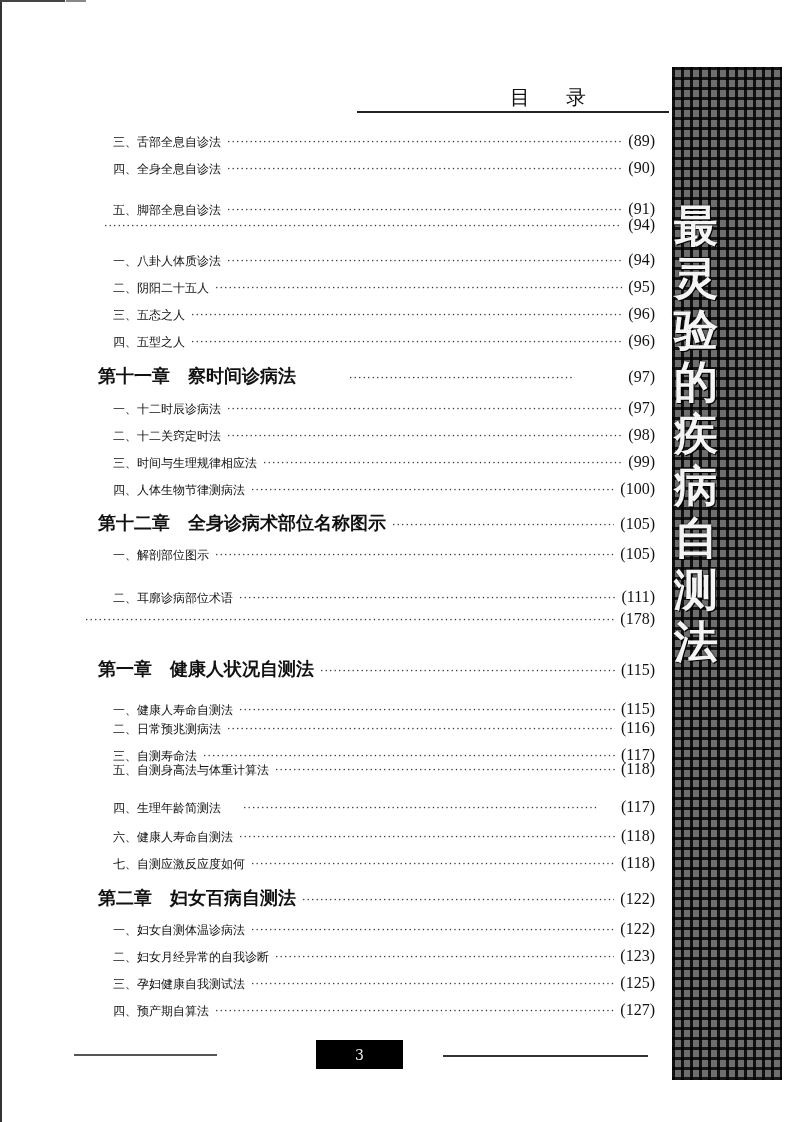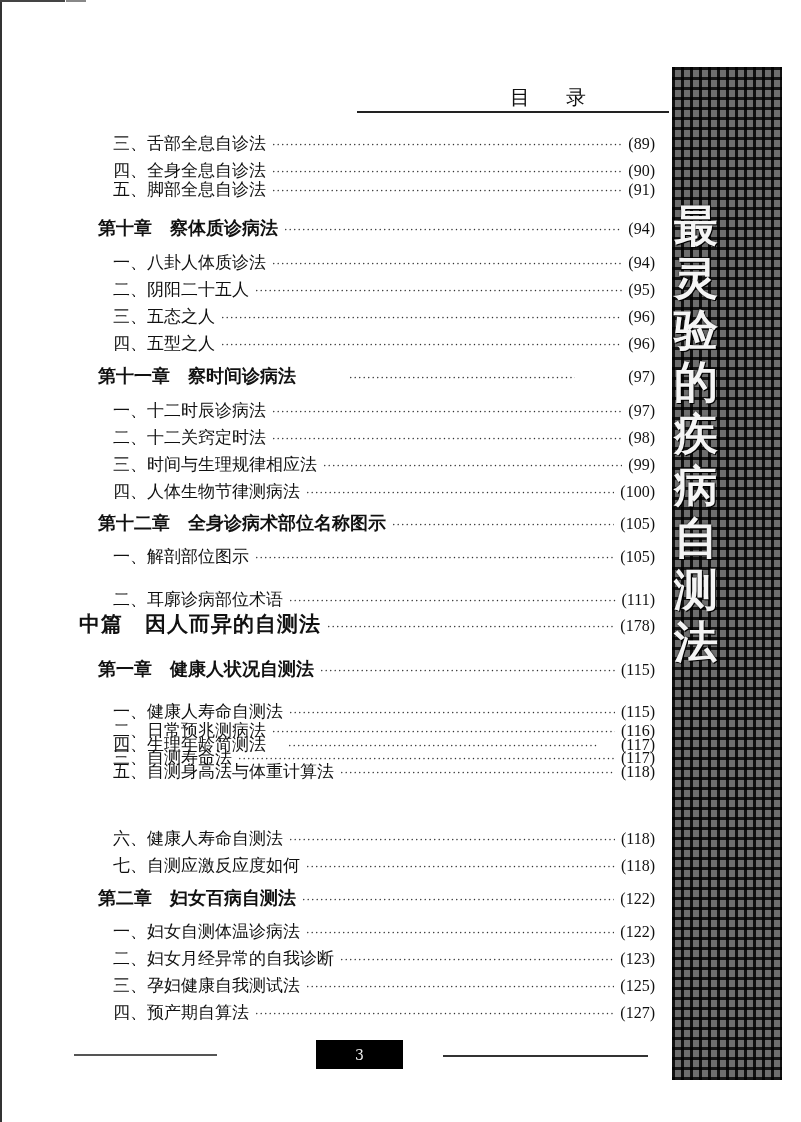--- a/index.html
+++ b/index.html
@@ -10,21 +10,21 @@
   .header-title { position: absolute; top: 84px; left: 510px; font-size: 20px; letter-spacing: 36px;
                   font-family: "DejaVu Sans", "Liberation Sans", sans-serif; }
   .header-rule { position: absolute; top: 111px; left: 357px; width: 312px; height: 1.5px; background: #222; }
   .toc { position: absolute; left: 0; top: 0; width: 660px; }
   .row { position: absolute; display: flex; align-items: baseline; white-space: nowrap; }
   .row .label { flex: 0 0 auto; }
   .row .dots { flex: 1 1 auto; overflow: hidden; margin: 0 6px; color: #333; letter-spacing: 1px;
                font-size: 11px; }
   .row .dots::after { content: "··································································································································"; }
   .row .page { flex: 0 0 auto; font-family: "Liberation Serif", "DejaVu Serif", serif; font-size: 16px; }
-  .row.item .label { font-size: 17px; font-family: Liberation Mono, monospace; }
+  .row.item .label { font-size: 12px; font-family: Liberation Mono, monospace; }
   .row.chapter .label { font-size: 18px; font-weight: bold; font-family: "DejaVu Sans", "Liberation Sans", sans-serif; }
   .row.part .label { font-size: 21px; font-weight: bold; font-family: "DejaVu Sans", "Liberation Sans", sans-serif; letter-spacing: 1px; }
   .side-band { position: absolute; left: 672px; top: 67px; width: 110px; height: 1013px;
     background-color: #6e6e6e;
     background-image:
       repeating-linear-gradient(90deg, rgba(0,0,0,0.85) 0 3px, transparent 3px 9px),
       repeating-linear-gradient(0deg, rgba(0,0,0,0.8) 0 3px, transparent 3px 10px);
   }
   .side-title { position: absolute; left: 672px; top: 200px; width: 48px;
     display: flex; flex-direction: column; align-items: center; }
@@ -63,27 +63,26 @@
     <div class="row item" style="left: 113px; top: 132px; width: 542px;">
       <span class="label">三、舌部全息自诊法</span>
       <span class="dots"></span>
       <span class="page">(89)</span>
     </div>
     <div class="row item" style="left: 113px; top: 159px; width: 542px;">
       <span class="label">四、全身全息自诊法</span>
       <span class="dots"></span>
       <span class="page">(90)</span>
     </div>
-    <div class="row item" style="left: 113px; top: 178px; width: 542px;">
+    <div class="row item" style="left: 113px; top: 200px; width: 542px;">
       <span class="label">五、脚部全息自诊法</span>
       <span class="dots"></span>
       <span class="page">(91)</span>
     </div>
     <div class="row chapter" style="left: 98px; top: 216px; width: 557px;">
-      <span class="label">第十章　察体质诊病法</span>
       <span class="dots"></span>
       <span class="page">(94)</span>
     </div>
     <div class="row item" style="left: 113px; top: 251px; width: 542px;">
       <span class="label">一、八卦人体质诊法</span>
       <span class="dots"></span>
       <span class="page">(94)</span>
     </div>
     <div class="row item" style="left: 113px; top: 278px; width: 542px;">
       <span class="label">二、阴阳二十五人</span>
@@ -134,21 +133,20 @@
       <span class="label">一、解剖部位图示</span>
       <span class="dots"></span>
       <span class="page">(105)</span>
     </div>
     <div class="row item" style="left: 113px; top: 588px; width: 542px;">
       <span class="label">二、耳廓诊病部位术语</span>
       <span class="dots"></span>
       <span class="page">(111)</span>
     </div>
     <div class="row part" style="left: 79px; top: 610px; width: 576px;">
-      <span class="label">中篇　因人而异的自测法</span>
       <span class="dots"></span>
       <span class="page">(178)</span>
     </div>
     <div class="row chapter" style="left: 98px; top: 657px; width: 557px;">
       <span class="label">第一章　健康人状况自测法</span>
       <span class="dots"></span>
       <span class="page">(115)</span>
     </div>
     <div class="row item" style="left: 113px; top: 692px; width: 542px; margin-top: 8px;">
       <span class="label">一、健康人寿命自测法</span>
@@ -158,21 +156,21 @@
     <div class="row item" style="left: 113px; top: 719px; width: 542px;">
       <span class="label">二、日常预兆测病法</span>
       <span class="dots"></span>
       <span class="page">(116)</span>
     </div>
     <div class="row item" style="left: 113px; top: 746px; width: 542px;">
       <span class="label">三、自测寿命法</span>
       <span class="dots"></span>
       <span class="page">(117)</span>
     </div>
-    <div class="row item" style="left: 113px; top: 733px; width: 542px; gap: 16px;">
+    <div class="row item" style="left: 113px; top: 798px; width: 542px; gap: 16px;">
       <span class="label">四、生理年龄简测法</span>
       <span class="dots"></span>
       <span class="page">(117)</span>
     </div>
     <div class="row item" style="left: 113px; top: 760px; width: 542px;">
       <span class="label">五、自测身高法与体重计算法</span>
       <span class="dots"></span>
       <span class="page">(118)</span>
     </div>
     <div class="row item" style="left: 113px; top: 827px; width: 542px;">

